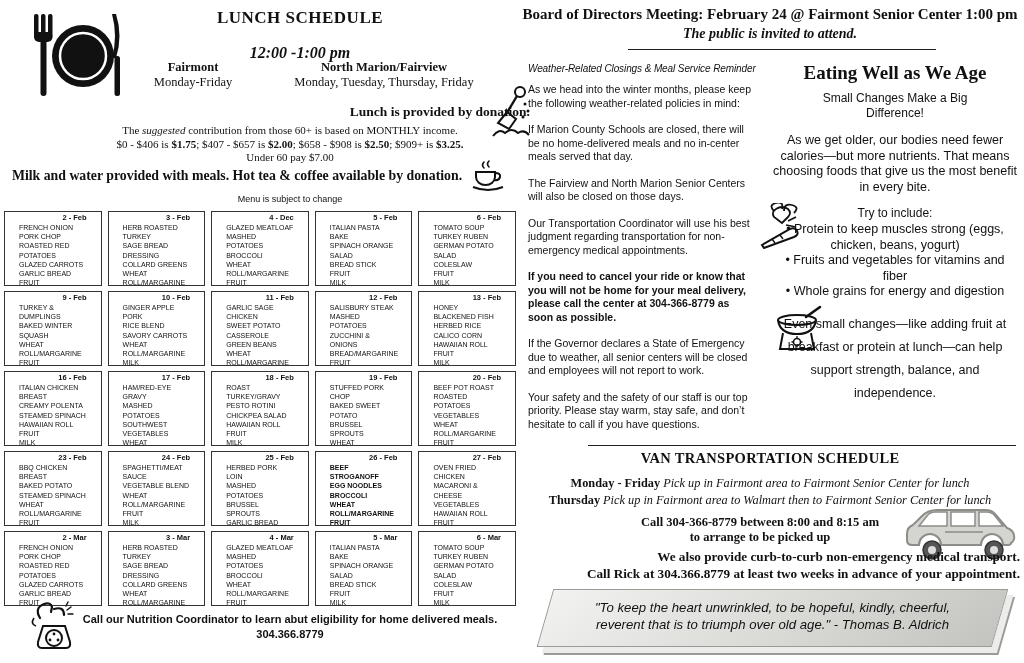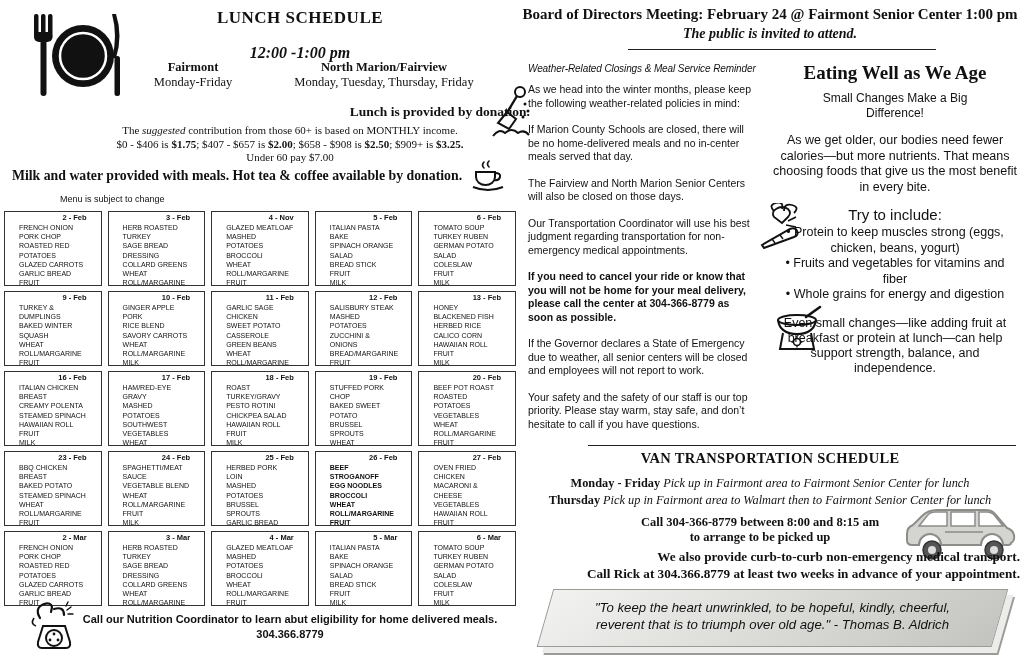--- a/index.html
+++ b/index.html
@@ -15,21 +15,21 @@
   .main-time{font-family:"Liberation Serif",serif;font-weight:bold;font-style:italic;font-size:16px;margin-top:16px;}
   .locations{left:118px;top:60px;width:382px;display:flex;font-family:"Liberation Serif",serif;font-size:12.5px;}
   .loc1{width:150px;text-align:center;}
   .loc2{flex:1;text-align:center;}
   .donation-heading{left:60px;top:104px;width:470px;text-align:right;
         font-family:"Liberation Serif",serif;font-weight:bold;font-size:13.5px;}
   .contrib-block{left:40px;top:124px;width:500px;text-align:center;
         font-family:"Liberation Serif",serif;font-size:11px;line-height:13.5px;}
   .milk-line{left:6px;top:168px;width:462px;text-align:center;
         font-family:"Liberation Serif",serif;font-weight:bold;font-size:13.8px;}
-  .menu-note{left:60px;top:194px;width:460px;font-size:9px;}
+  .menu-note{left:60px;top:194px;width:460px;text-align:center;font-size:9px;}
 
   #menu-grid{left:4px;top:211px;width:512px;display:grid;
         grid-template-columns:repeat(5,1fr);grid-auto-rows:75px;gap:5px 6px;position:absolute;}
   .menu-cell{border:1px solid #333;background:#fff;padding:1px 14px 3px;display:flex;
         flex-direction:column;font-size:7px;line-height:1.32;overflow:hidden;}
   .menu-date{font-weight:bold;font-size:7.5px;text-align:right;}
   .menu-item.last{margin-top:auto;}
   .menu-cell.emph .menu-item:not(.last){font-weight:bold;}
 
   .footer-left{left:75px;top:612px;width:430px;text-align:center;font-weight:bold;font-size:11px;line-height:15px;}
@@ -44,24 +44,24 @@
   .weather-section{left:528px;top:63px;width:242px;}
   .weather-heading{font-weight:normal;font-style:italic;font-size:10px;white-space:nowrap;letter-spacing:-.1px;}
   #weather-paragraphs{margin-top:9px;font-size:10.5px;line-height:13.5px;}
   #weather-paragraphs p{margin:0 16px 13px 0;}
   #weather-paragraphs p.bold{font-weight:bold;}
 
   .eating-section{left:772px;top:62px;width:246px;text-align:center;}
   .eating-title{font-family:"Liberation Serif",serif;font-weight:bold;font-size:19px;}
   .eating-subtitle{font-size:12px;line-height:15px;margin:7px auto 0;width:170px;}
   .eating-intro{font-size:12.5px;line-height:15.5px;margin-top:12px;}
-  .eating-try{font-size:15px;margin-top:11px;}
+  .eating-try{font-size:12px;margin-top:11px;}
   #eating-bullets{font-size:12.5px;line-height:15.5px;margin-top:2px;}
   #eating-bullets .bullet::before{content:"• ";}
-  .eating-closing{font-size:12.5px;line-height:15px;margin-top:13px;}
+  .eating-closing{font-size:12.5px;line-height:23px;margin-top:13px;}
 
   .van-section{left:520px;top:450px;width:500px;text-align:center;font-family:"Liberation Serif",serif;}
   .van-title{font-weight:bold;font-size:14.5px;letter-spacing:.3px;}
   .van-rows{margin-top:8px;font-size:12.3px;line-height:16.5px;}
   .van-call{left:520px;top:515px;width:480px;text-align:center;
         font-family:"Liberation Serif",serif;font-weight:bold;font-size:12.5px;line-height:15px;}
   .medical-block{left:520px;top:549px;width:500px;text-align:right;
         font-family:"Liberation Serif",serif;font-weight:bold;font-size:13.2px;line-height:16.5px;}
 
   .quote-box{left:545px;top:589px;width:455px;height:58px;}
@@ -145,21 +145,21 @@
       <div class="menu-cell">
         <div class="menu-date">3 - Feb</div>
         <div class="menu-item">HERB ROASTED TURKEY</div>
         <div class="menu-item">SAGE BREAD DRESSING</div>
         <div class="menu-item">COLLARD GREENS</div>
         <div class="menu-item">WHEAT ROLL/MARGARINE</div>
         <div class="menu-item">FRUIT</div>
         <div class="menu-item last">MILK</div>
       </div>
       <div class="menu-cell">
-        <div class="menu-date">4 - Nov</div>
+        <div class="menu-date">4 - Dec</div>
         <div class="menu-item">GLAZED MEATLOAF</div>
         <div class="menu-item">MASHED POTATOES</div>
         <div class="menu-item">BROCCOLI</div>
         <div class="menu-item">WHEAT ROLL/MARGARINE</div>
         <div class="menu-item">FRUIT</div>
         <div class="menu-item last">MILK</div>
       </div>
       <div class="menu-cell">
         <div class="menu-date">5 - Feb</div>
         <div class="menu-item">ITALIAN PASTA BAKE</div>

